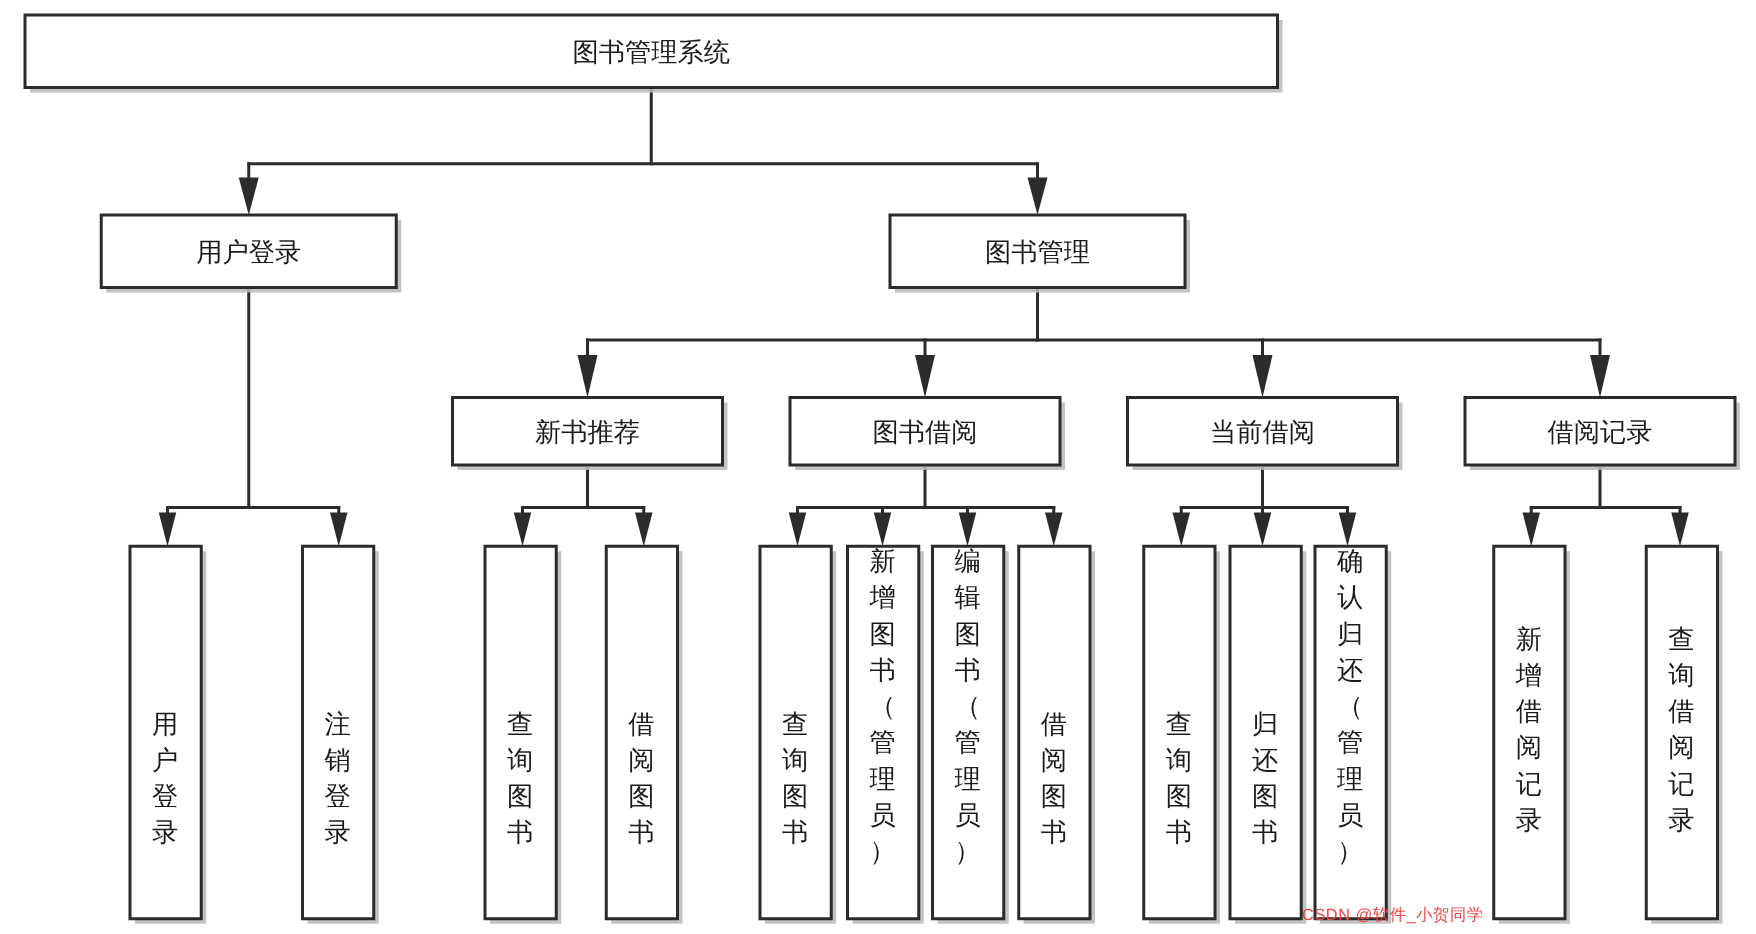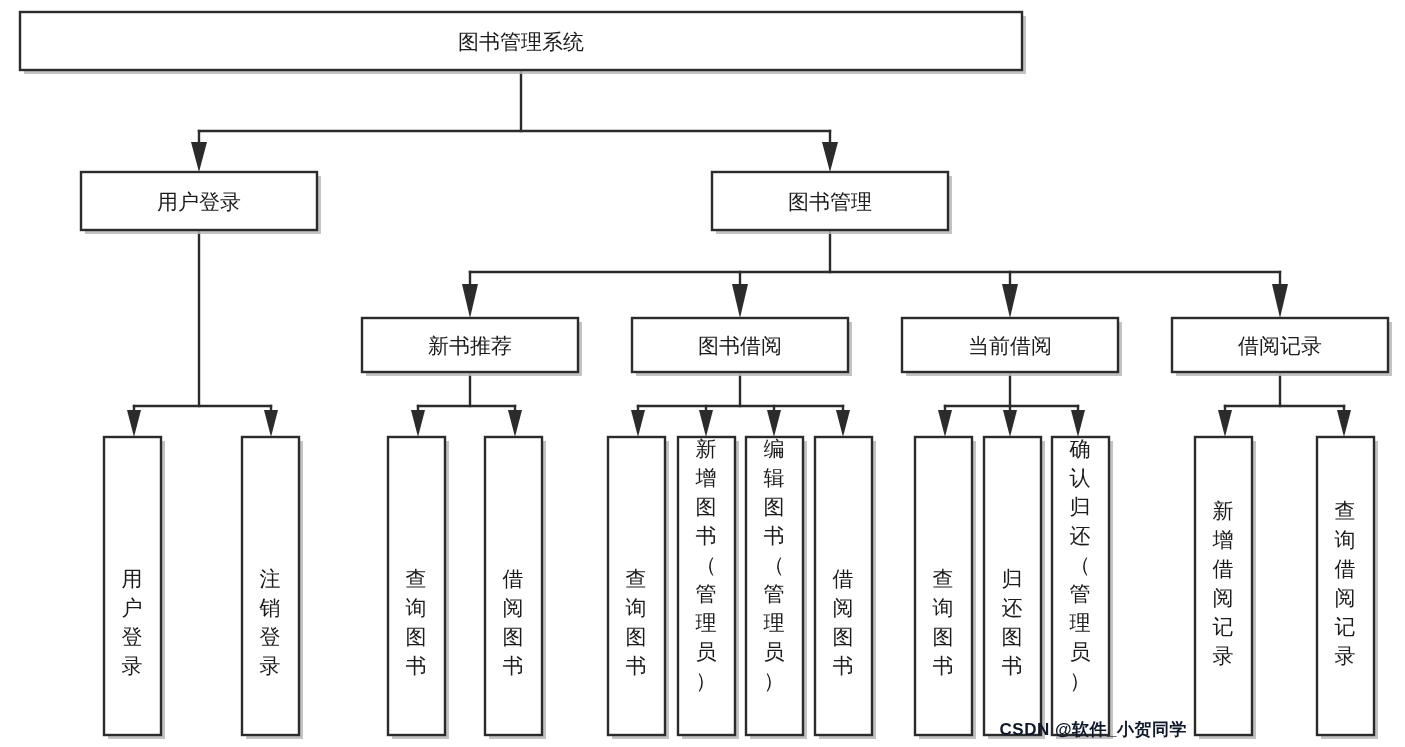--- a/index.html
+++ b/index.html
@@ -51,26 +51,25 @@
     font-family: "Liberation Sans", "DejaVu Sans", sans-serif;
     font-size: 21px;
     fill: #1b1b1b;
     text-anchor: middle;
   }
   .watermark {
     position: absolute;
     right: 12px;
     bottom: 6px;
     font-family: "Liberation Sans", "DejaVu Sans", sans-serif;
-    font-size: 17px;
-    color: #0f172a;
+    font-size: 13px;
+    color: #ef4444;
     letter-spacing: 0.5px;
     white-space: nowrap;
     user-select: none;
-    font-weight: bold;
   }
 </style>
 </head>
 <body>
 
 <div id="diagram-root">
 <svg width="1405" height="747" viewBox="0 0 1405 747" xmlns="http://www.w3.org/2000/svg">
 
   <g>
 

